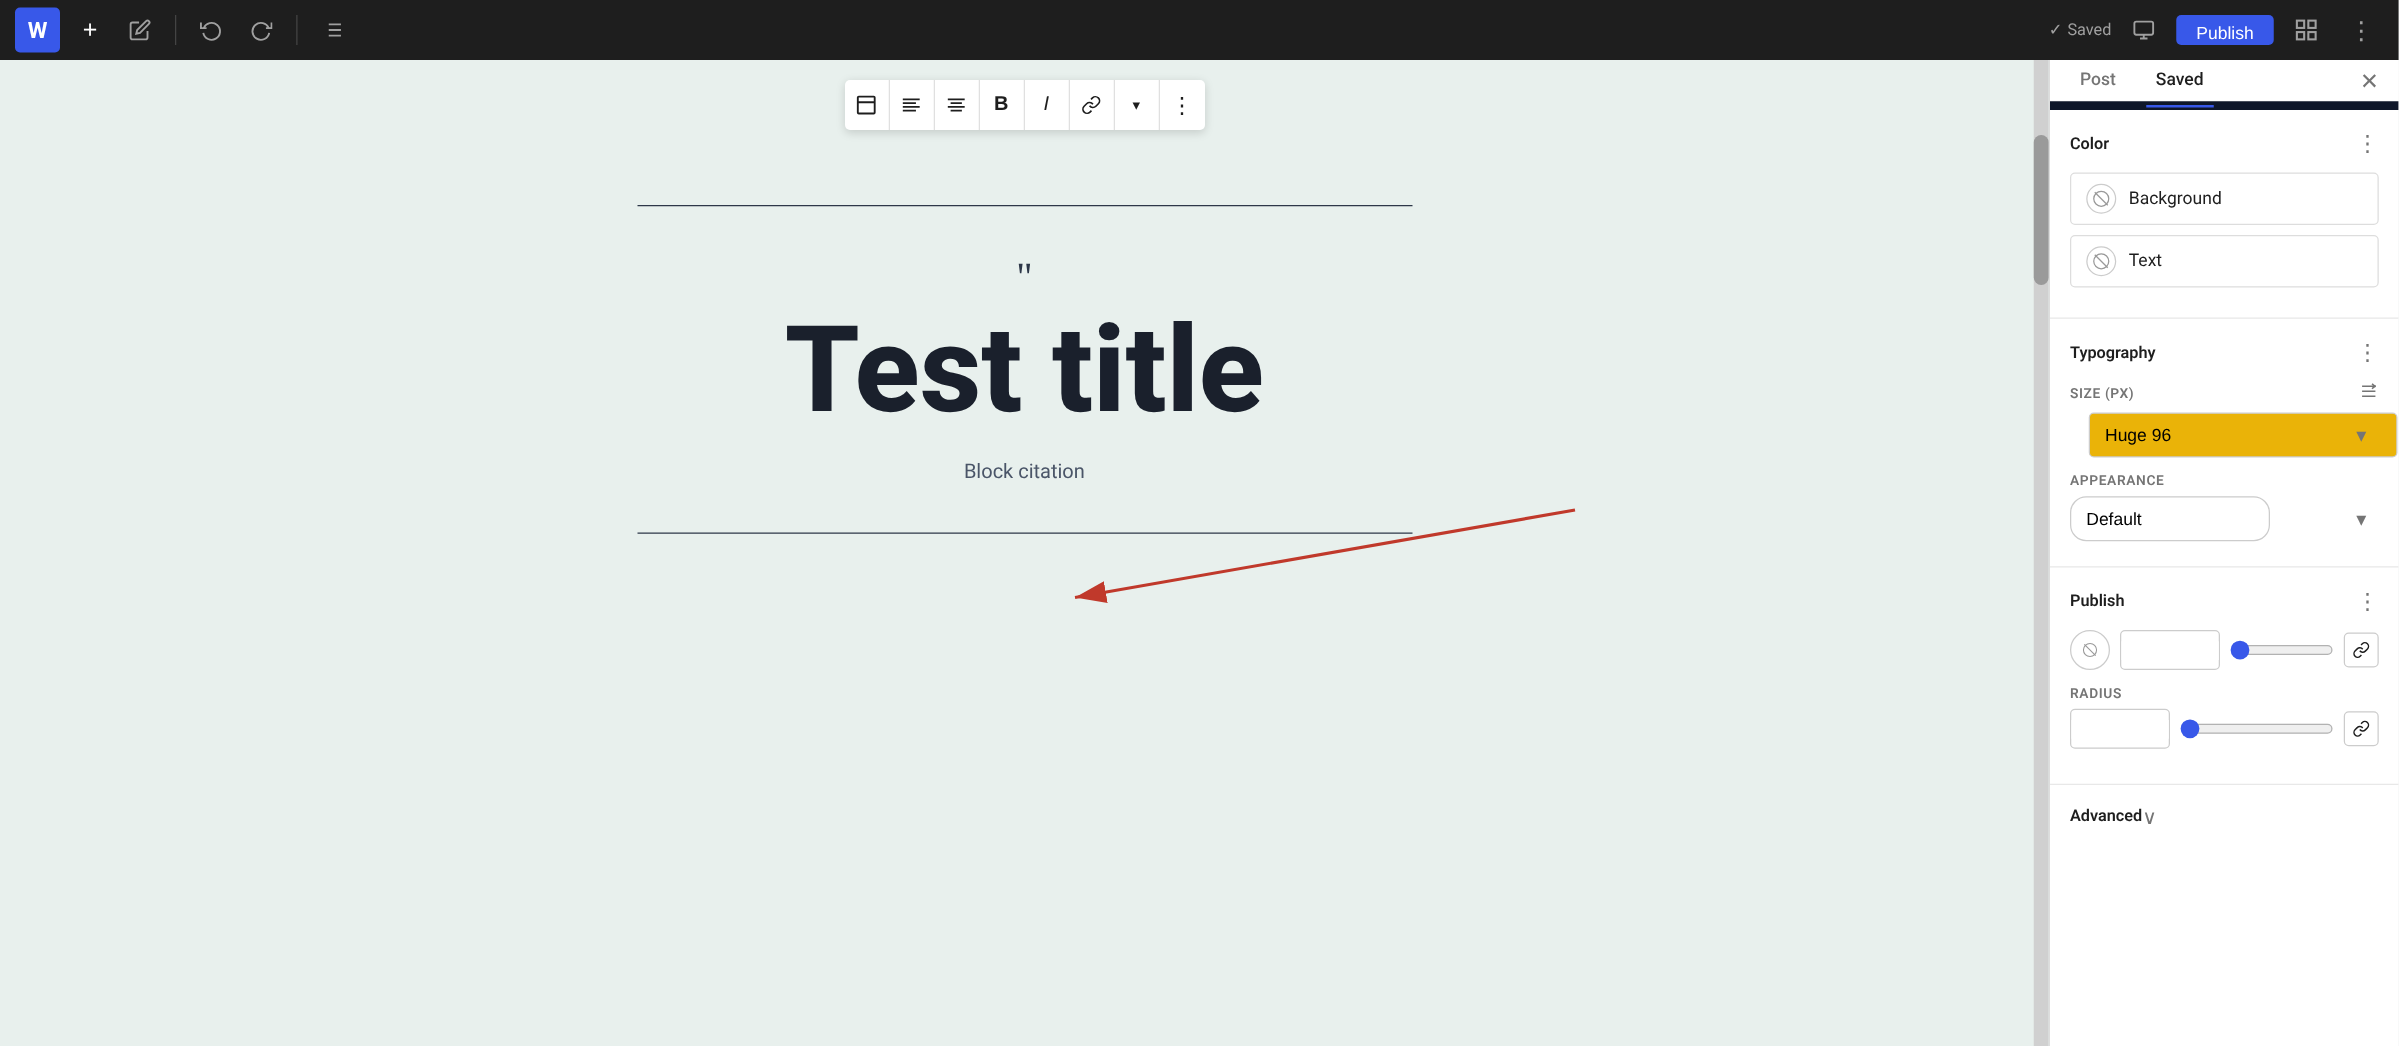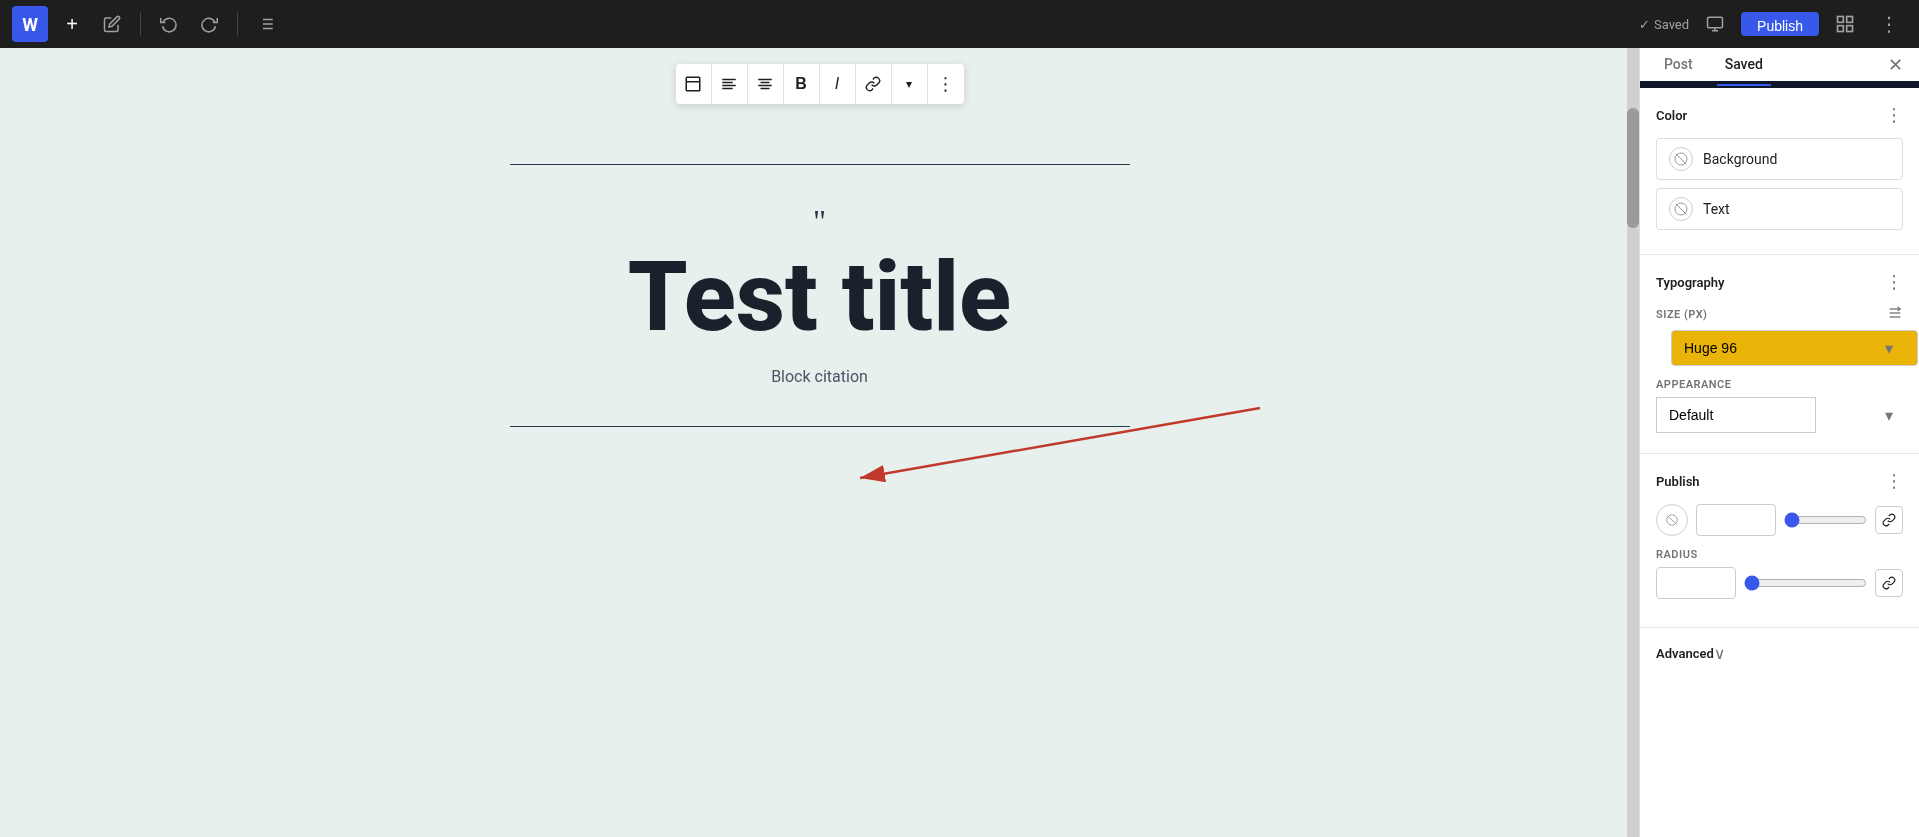--- a/index.html
+++ b/index.html
@@ -141,21 +141,21 @@
       position: absolute; right: 10px; top: 50%; transform: translateY(-50%); pointer-events: none; color: #757575;
     }
 
     .appearance-label {
       font-size: 11px; font-weight: 600; color: #757575; text-transform: uppercase; letter-spacing: 0.5px; margin-bottom: 6px;
     }
     .appearance-select-wrapper {
       position: relative; margin-bottom: 4px;
     }
     .appearance-select {
-      width: 160px; height: 36px; border: 1px solid #ccc; border-radius: 0; appearance: none; padding: 0 12px; font-size: 14px; background: white; cursor: pointer;
+      width: 160px; height: 36px; border: 1px solid #ccc; border-radius: 13px; appearance: none; padding: 0 12px; font-size: 14px; background: white; cursor: pointer;
     }
     .appearance-select-arrow {
       position: absolute; right: 10px; top: 50%; transform: translateY(-50%); pointer-events: none; color: #757575;
     }
 
     
     .border-row {
       display: flex; align-items: center; gap: 8px; margin-bottom: 12px;
     }
     .border-circle-btn {

